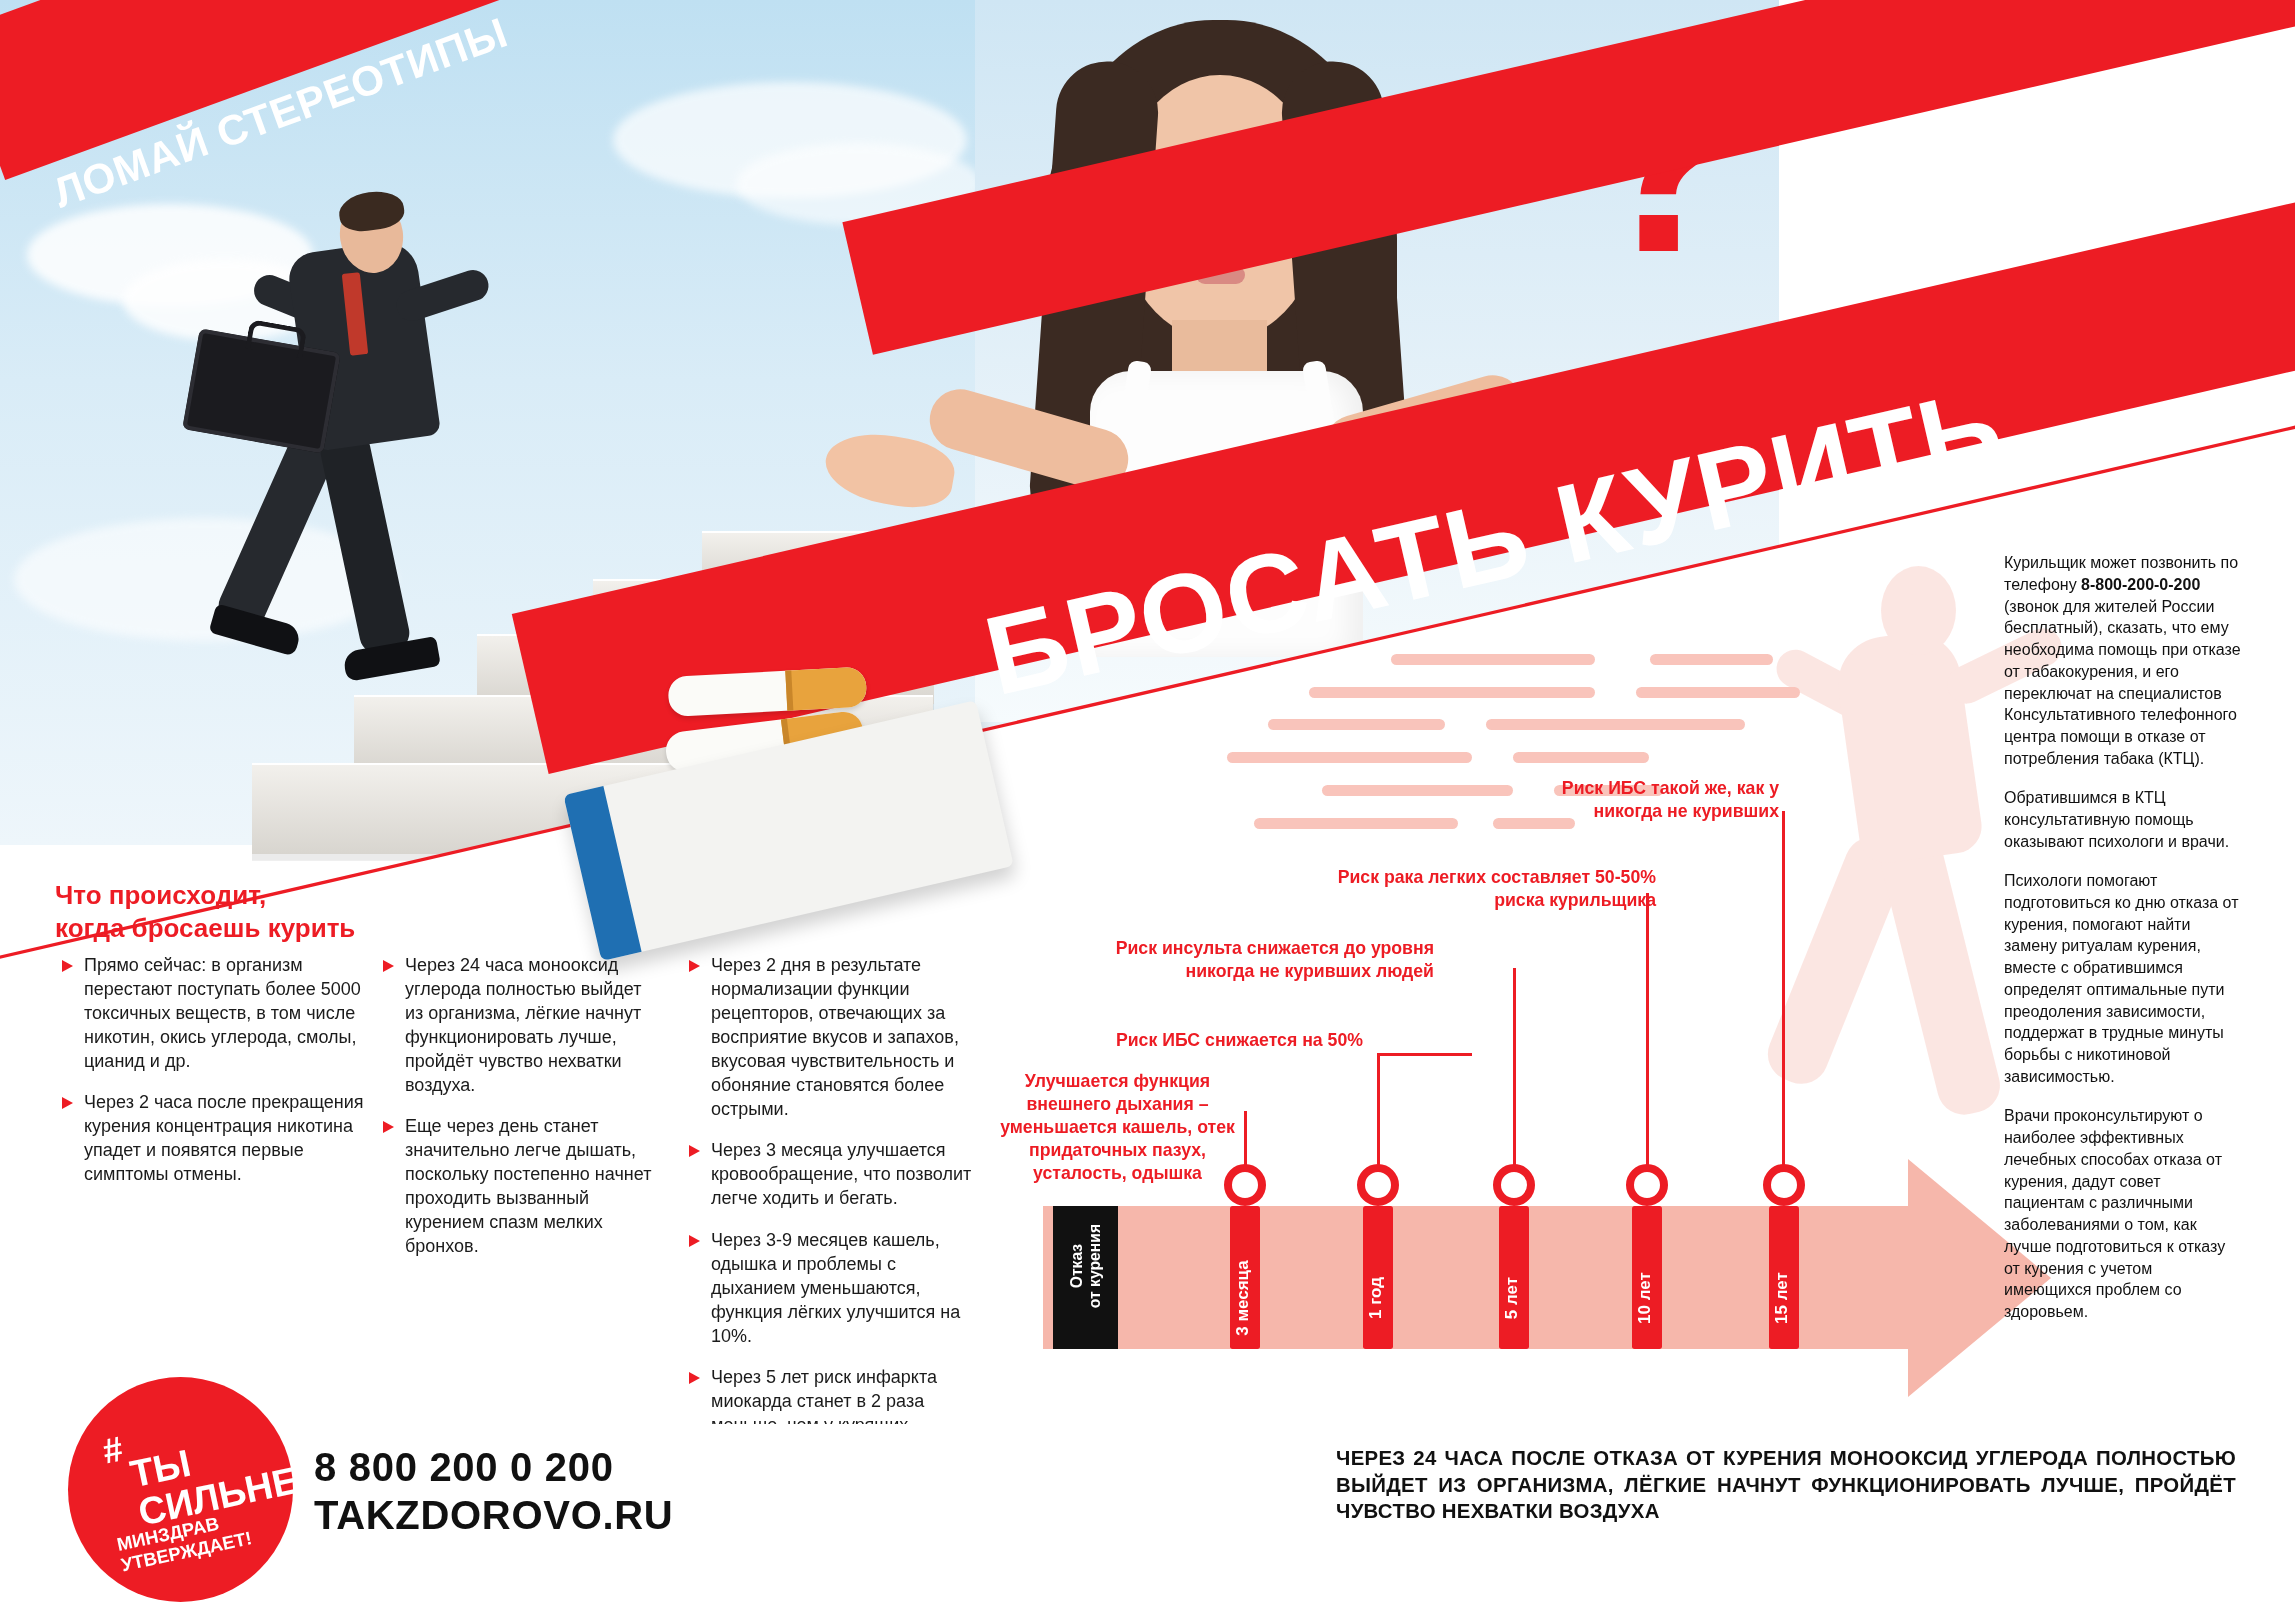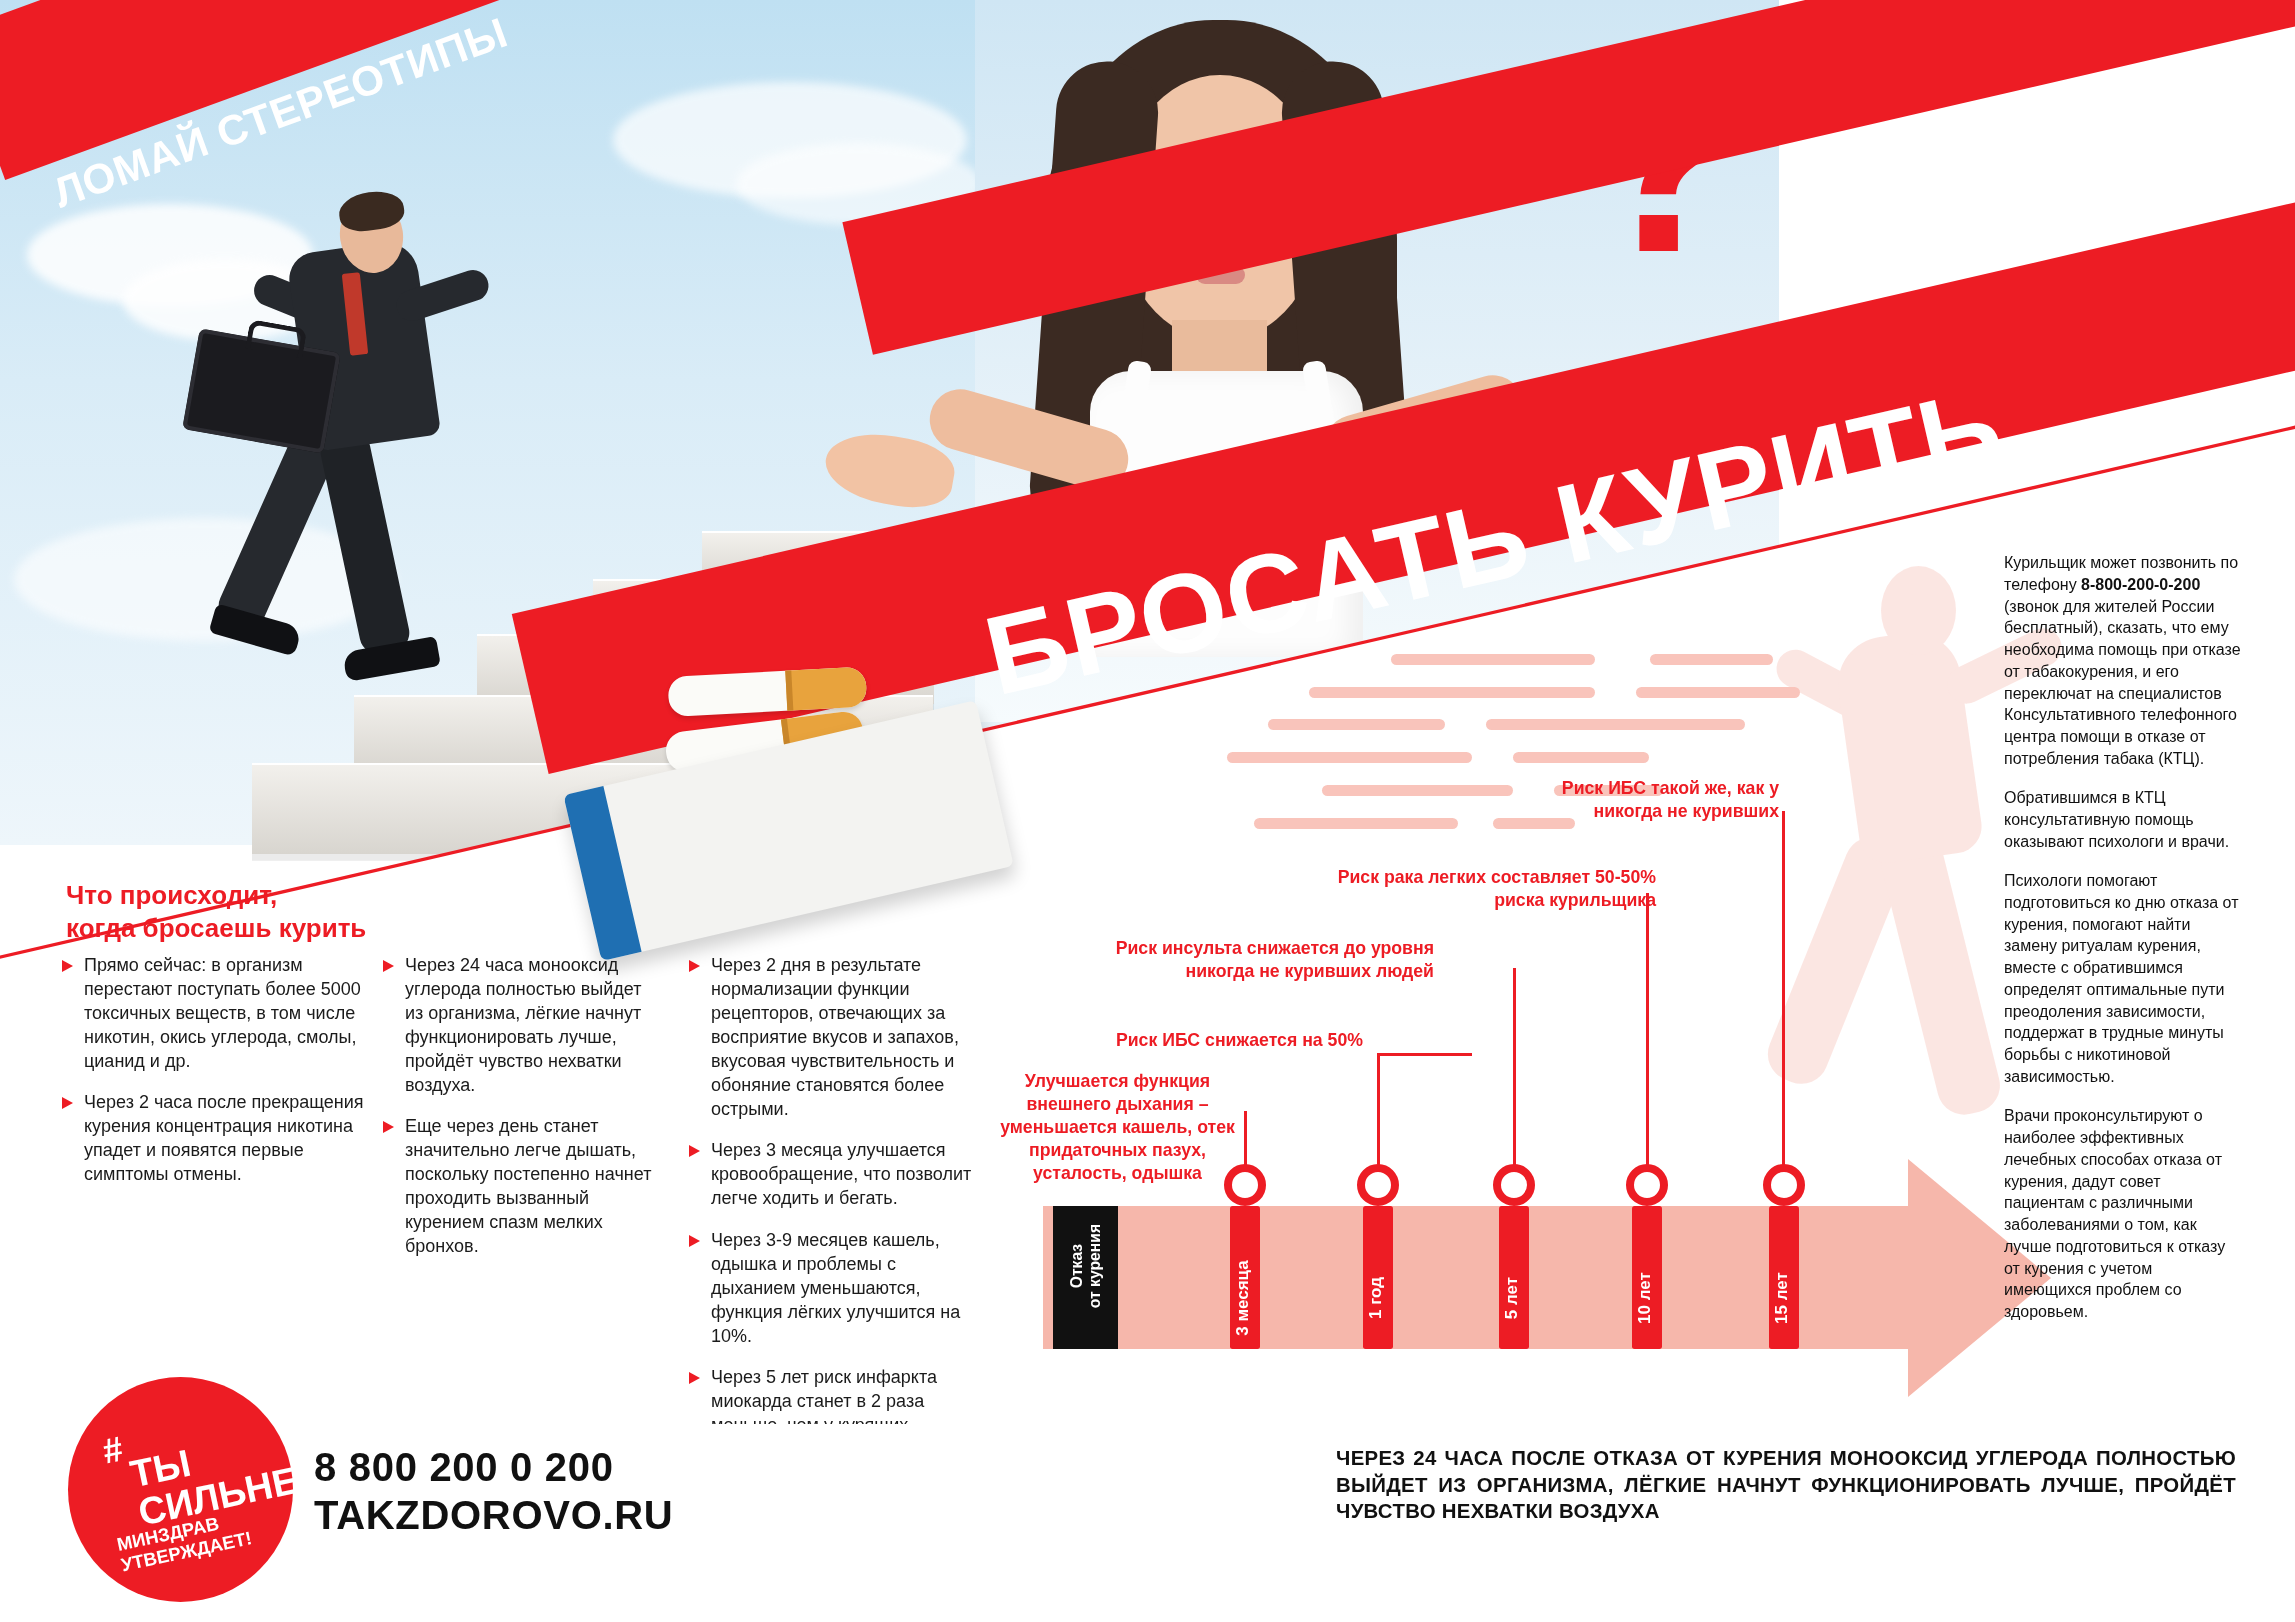--- a/index.html
+++ b/index.html
@@ -88,21 +88,21 @@
   .pack-blue{position:absolute;left:0;top:102px;width:41px;height:170px;background:#1f6fb2;border-radius:6.8px 0 0 6.8px;}
   .cig{position:absolute;width:198px;height:40px;border-radius:19px;background:#fbfbf8;box-shadow:0 2.7px 5.5px rgba(0,0,0,.15);}
   .cig .filt{position:absolute;right:0;top:0;width:80px;height:40px;border-radius:0 19px 19px 0;background:#e8a33d;}
   .cig .filt:after{content:"";position:absolute;left:0;top:0;width:5.5px;height:40px;background:#c9862a;}
   .k1{left:123px;top:27px;transform:rotate(10deg);}
   .k2{left:109px;top:75px;transform:rotate(6deg);}
   .k3{left:102px;top:123px;transform:rotate(2deg);}
   .k4{left:112px;top:170px;transform:rotate(-3deg);}
 
   
-  .head-left{position:absolute;left:66px;top:879px;width:354px;color:#ed1c24;font-weight:700;font-size:26px;line-height:1.25;}
+  .head-left{position:absolute;left:55px;top:879px;width:354px;color:#ed1c24;font-weight:700;font-size:26px;line-height:1.25;}
   .col{position:absolute;font-size:18px;line-height:1.33;color:#1b1b1b;}
   .col .li{position:relative;padding-left:23px;margin-bottom:17.7px;}
   .col .li:before{content:"";position:absolute;left:1.4px;top:6.1px;border-left:11px solid #ed1c24;border-top:6.8px solid transparent;border-bottom:6.8px solid transparent;}
   .col1{left:61px;top:954px;width:310px;}
   .col2{left:382px;top:954px;width:276px;}
   .col3{left:688px;top:954px;width:286px;}
 
   
   .benefit-title{position:absolute;left:1016px;top:757px;width:545px;color:#ed1c24;font-weight:700;font-size:22.5px;line-height:1.3;}
 

